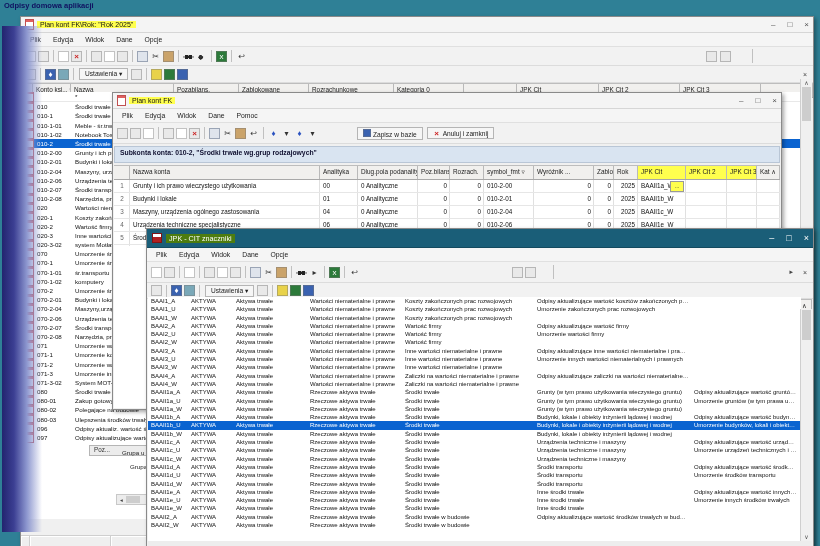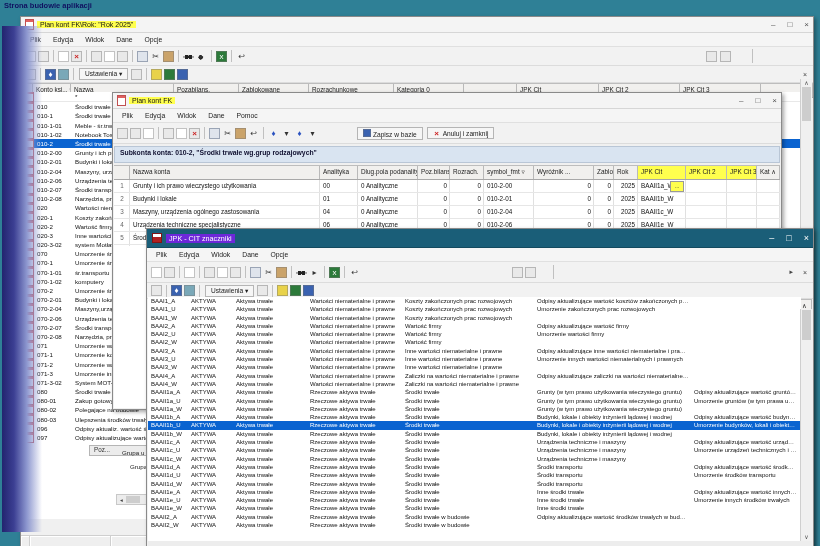--- a/index.html
+++ b/index.html
@@ -102,41 +102,41 @@
   #win2 .lower{position:absolute;left:1px;right:1px;top:153px;bottom:1px;background:#fff;}
   .frag{position:absolute;font-size:6.2px;color:#222;white-space:nowrap;}
   #w2-hscroll{left:2px;top:248px;width:36px;height:9px;background:#ececec;border:1px solid #c8c8c8;
     display:flex;align-items:center;}
   #w2-hscroll .arr{font-size:5.5px;color:#444;width:9px;text-align:center;}
   #w2-hscroll .thumb{width:14px;height:7px;background:#cdcdcd;}
   
   #win3{left:146px;top:228px;width:666px;height:320px;z-index:20;}
   #win3 .titlebar{background:#1a5e78;height:18px;border-bottom:1px solid #134a5f;}
   #win3 .title-text{color:#fff;font-size:7.2px;}
-  #win3 .hl-olive{background:#6d28d9;text-align:right;}
+  #win3 .hl-olive{background:#4d7c0f;text-align:right;}
   #win3 .winbtns{color:#fff;font-size:9px;}
   .t3 .c-sym{width:40px;flex:none;}
   .t3 .c-o1{width:45px;flex:none;}
   .t3 .c-o2{width:74px;flex:none;}
   .t3 .c-o3{width:95px;flex:none;}
   .t3 .c-o4{width:132px;flex:none;}
   .t3 .c-o5{width:157px;flex:none;text-overflow:ellipsis;}
   .t3 .c-o6{width:108px;flex:none;text-overflow:ellipsis;}
   .t3 .c-rest{flex:1;}
   #win3 .grid{position:absolute;left:1px;right:12px;top:68px;bottom:8px;background:#fff;overflow:hidden;}
   #win3 .grow{height:8.3px;}
   #win3 .grow .gc{font-size:6px;line-height:8.3px;}
   #win3 .bottomstrip{position:absolute;left:1px;right:1px;bottom:0;height:8px;background:#ededed;}
   .smallclose{position:absolute;font-size:7px;color:#444;}
 </style>
 </head>
 <body>
 
 <div id="screen">
-  <div class="abs" id="home-label">Strona budowie aplikacji</div>
+  <div class="abs" id="home-label">Odpisy domowa aplikacji</div>
   <div class="abs" id="left-strip"></div>
 
   <div class="abs win" id="win1">
     <div class="titlebar">
       <span class="docicon"></span>
       <span class="title-text hl-yellow">Plan kont FK\Rok: "Rok 2025"</span>
       <span class="winbtns">
         <span>–</span>
         <span>□</span>
         <span>×</span>

